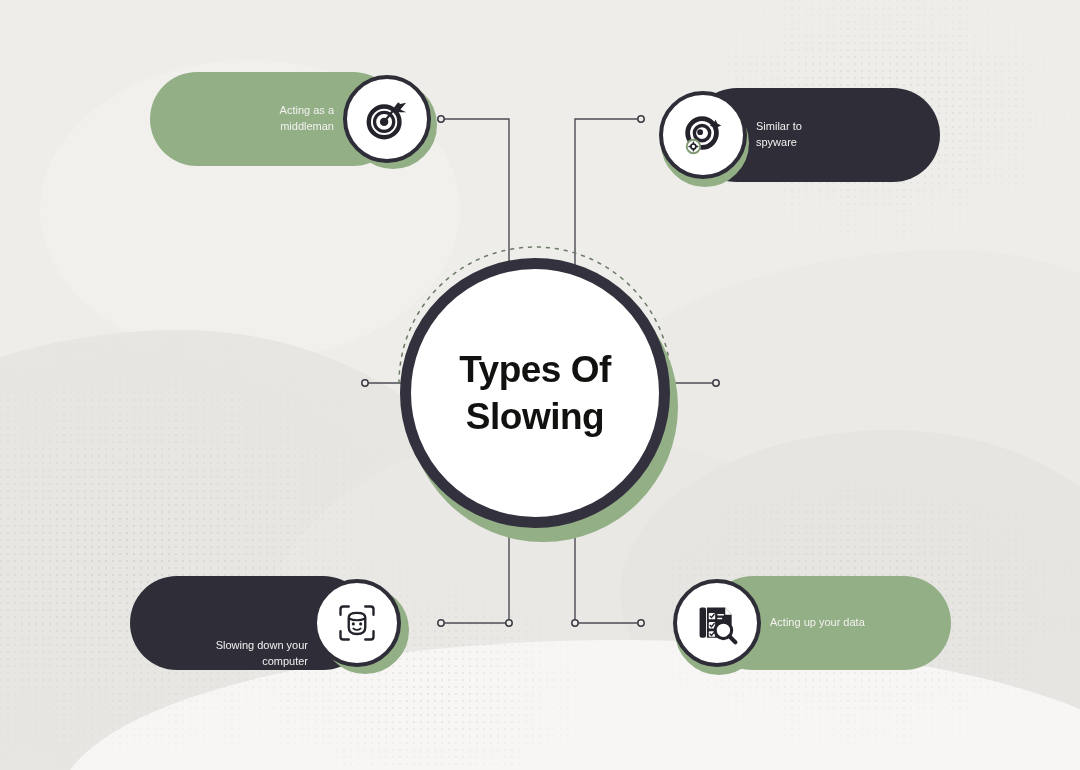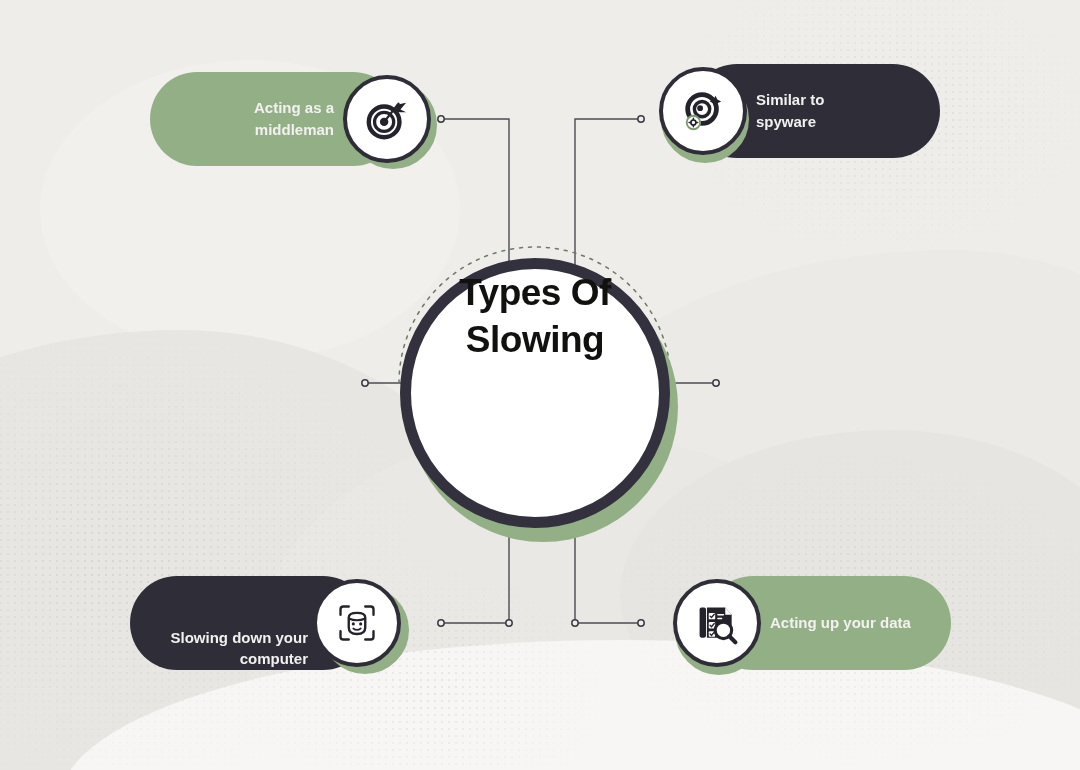--- a/index.html
+++ b/index.html
@@ -108,20 +108,21 @@
     position: absolute;
     left: 0;
     top: 0;
     width: 270px;
     height: 270px;
     border-radius: 50%;
     background: #ffffff;
     border: 11px solid #32313d;
     box-sizing: border-box;
     display: flex;
+    align-items: center;
     justify-content: center;
   }
   .hub-title {
     font-size: 37px;
     font-weight: bold;
     line-height: 1.28;
     letter-spacing: -0.5px;
     color: #11110f;
     text-align: center;
   }
@@ -136,22 +137,22 @@
     top: 0;
     height: 94px;
     border-radius: 47px;
     display: flex;
     align-items: center;
     box-sizing: border-box;
   }
   .pill-green { background: #93af86; }
   .pill-dark  { background: #2e2d38; }
   .pill-label {
-    font-size: 15px;
-    font-weight: bold;
+    font-size: 11px;
+    font-weight: normal;
     line-height: 1.45;
     color: #f2f1ef;
     white-space: pre-line;
     width: 100%;
   }
   .lbl-right { text-align: right; }
   .lbl-left  { text-align: left; }
 
   .icon-wrap {
     position: absolute;
@@ -183,21 +184,21 @@
     justify-content: center;
   }
   .icon-disc svg { display: block; }
 
   
   #node-middleman { left: 150px; top: 72px; width: 285px; }
   #node-middleman .pill { left: 0; width: 250px; padding: 0 66px 0 26px; }
   #node-middleman .icon-wrap { left: 193px; }
   #node-middleman .icon-ring { left: 6px; top: 6px; }
 
-  #node-spyware { left: 655px; top: 64px; width: 285px; }
+  #node-spyware { left: 655px; top: 88px; width: 285px; }
   #node-spyware .pill { left: 35px; width: 250px; padding: 0 26px 0 66px; }
   #node-spyware .icon-wrap { left: 4px; }
   #node-spyware .icon-ring { left: 2px; top: 8px; }
 
   #node-slowing { left: 130px; top: 576px; width: 275px; }
   #node-slowing .pill { left: 0; width: 240px; padding: 0 62px 0 24px; align-items: flex-end; }
   #node-slowing .icon-wrap { left: 183px; }
   #node-slowing .icon-ring { left: 8px; top: 7px; }
 
   #node-data { left: 673px; top: 576px; width: 278px; }

